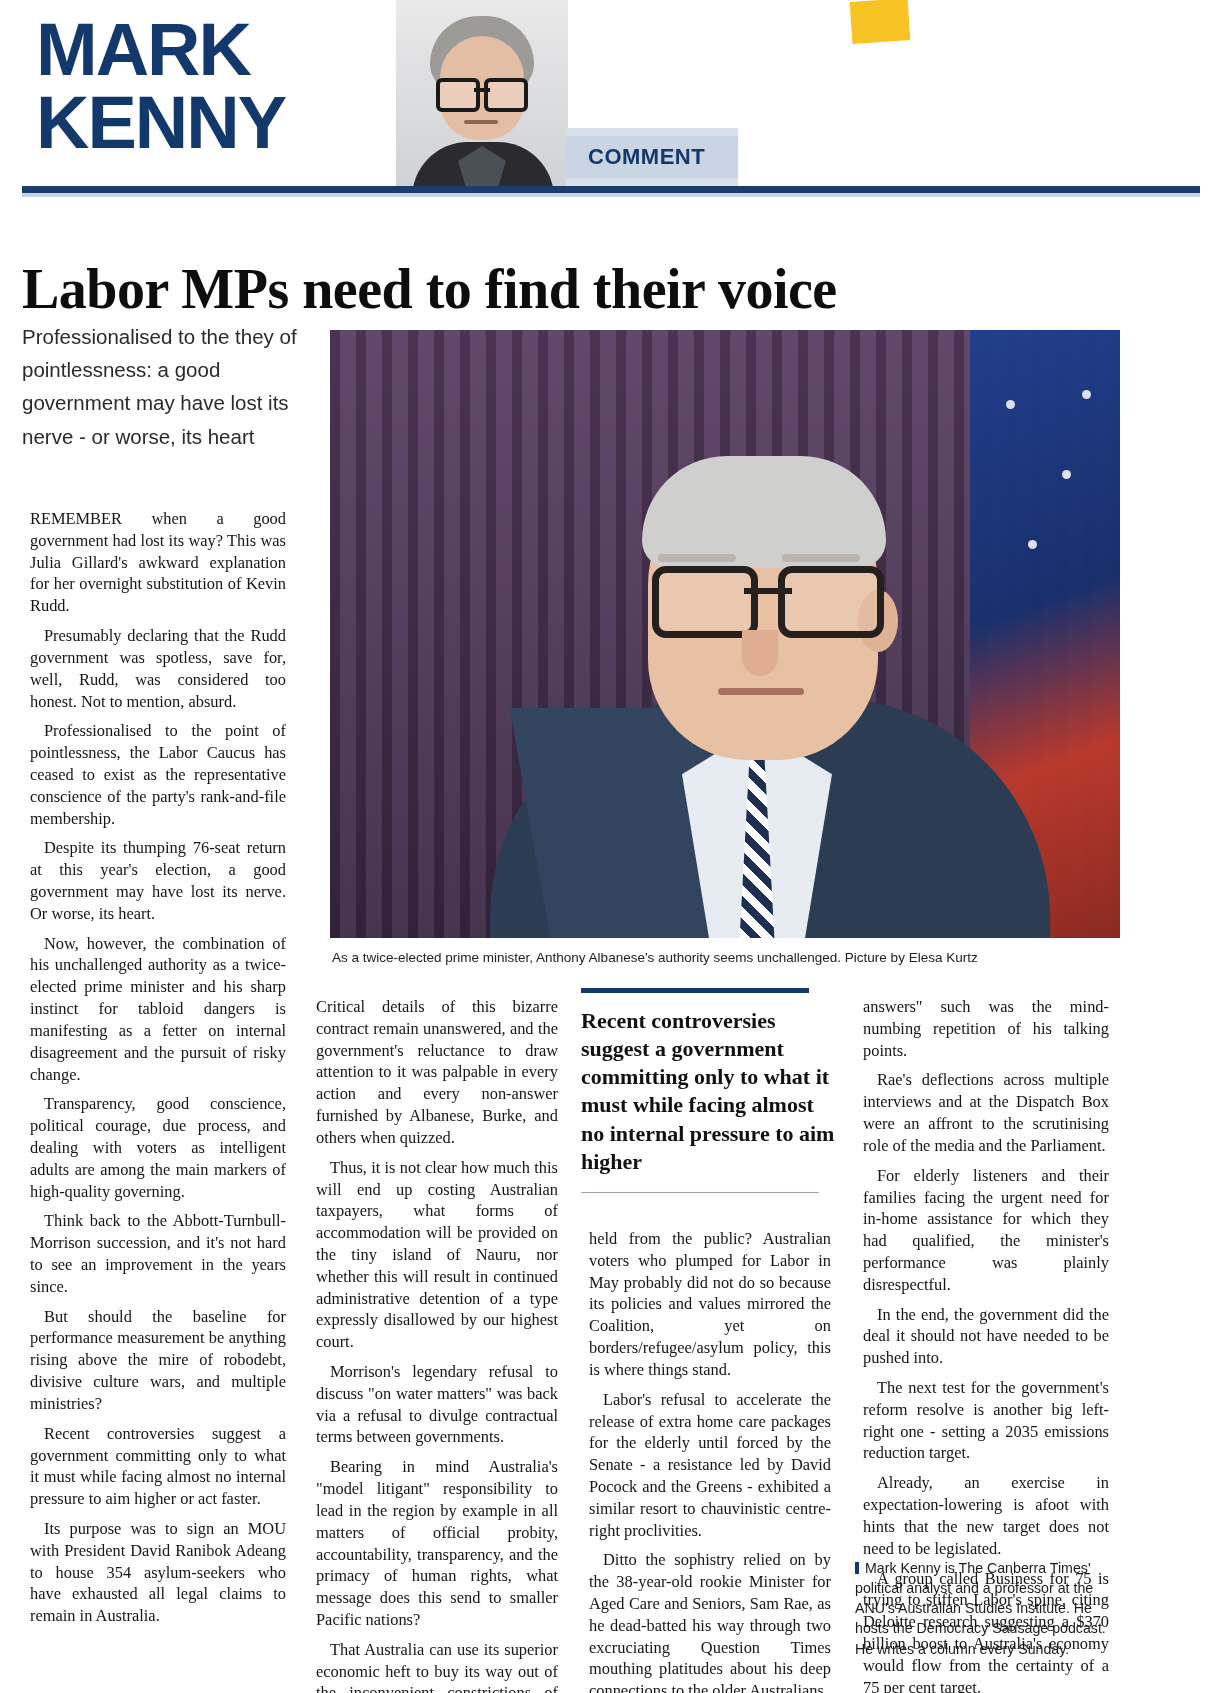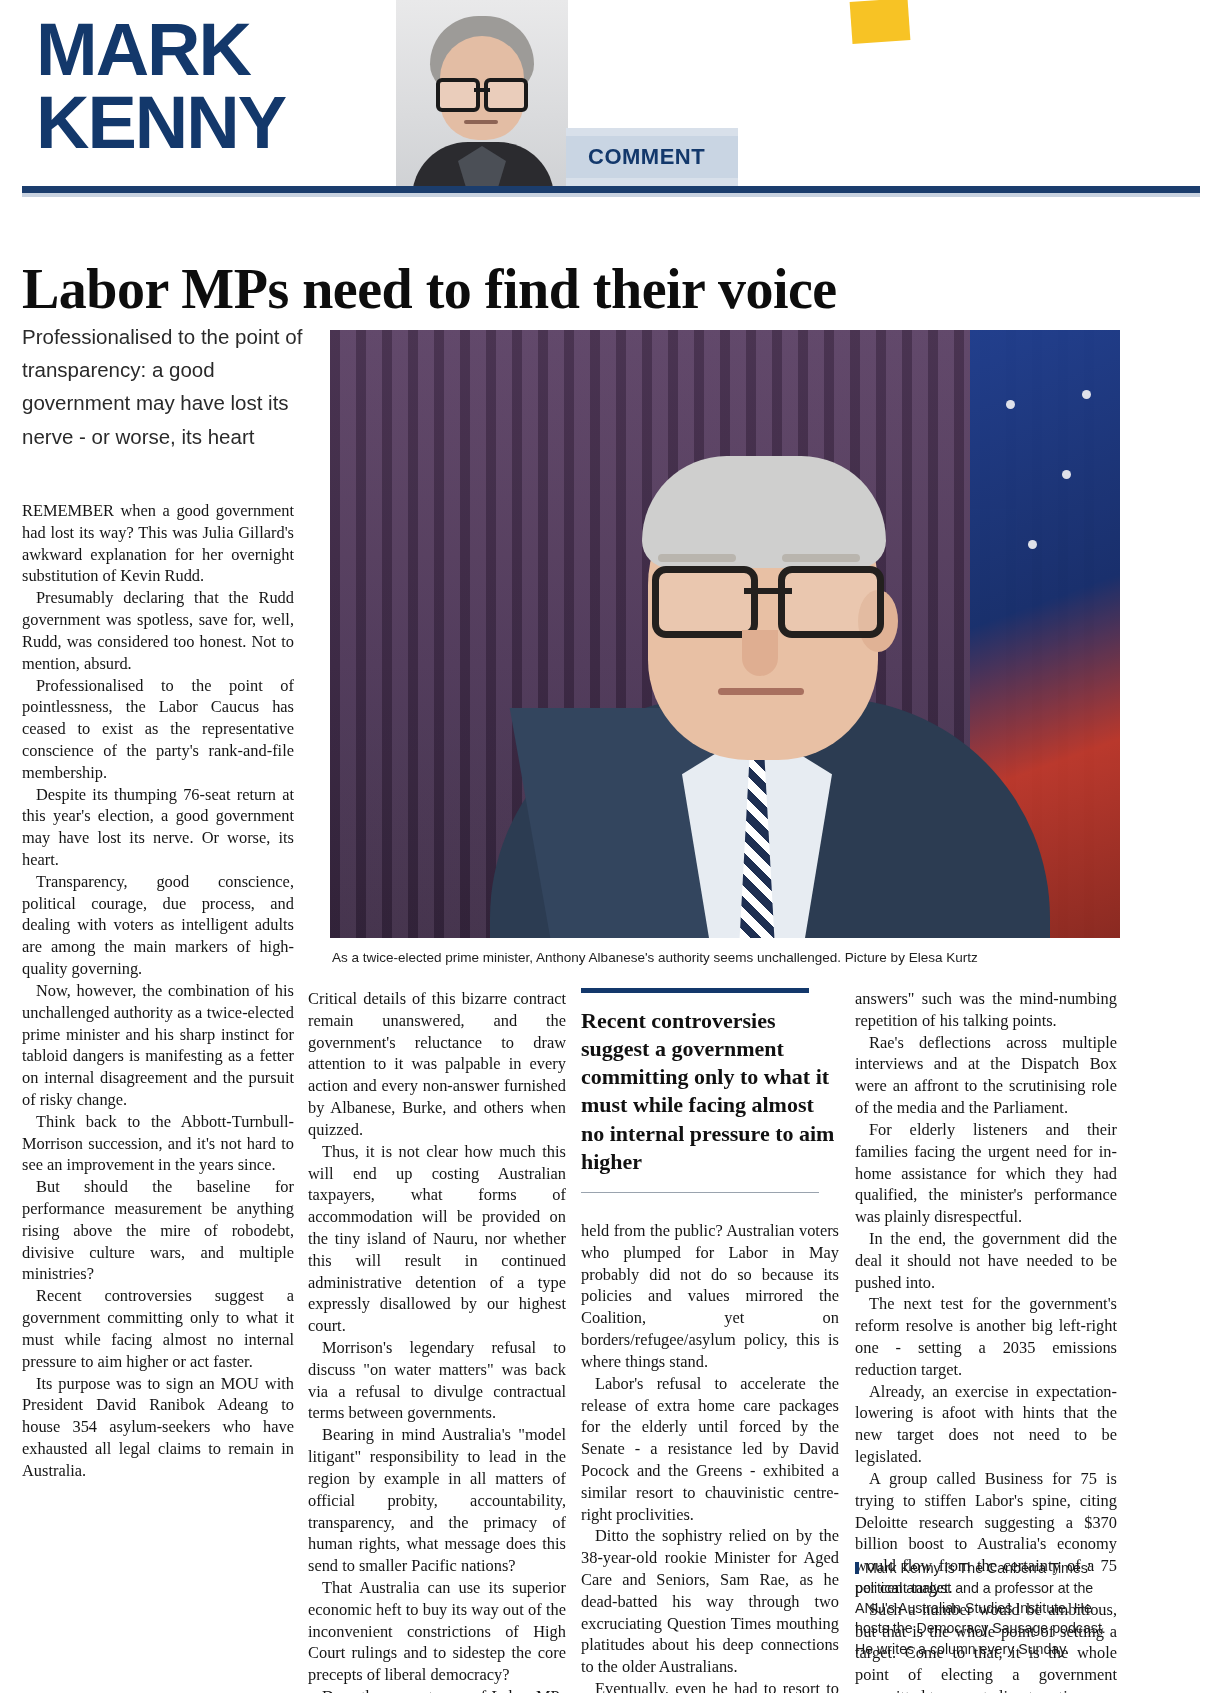--- a/index.html
+++ b/index.html
@@ -336,21 +336,21 @@
 
   
   .col {
     position: absolute;
     font-family: "Liberation Serif", serif;
     font-size: 16.4px;
     line-height: 1.33;
     color: #151515;
     text-align: justify;
   }
-  .col p { margin: 0; text-indent: 14px; }
+  .col p { margin: 8px; text-indent: 14px; }
   .col p.first { text-indent: 0; }
 
   #col1 { left: 22px;  top: 500px;  width: 272px; }
   #col2 { left: 308px; top: 988px;  width: 258px; }
   #col3 { left: 581px; top: 988px;  width: 258px; }
   #col4 { left: 855px; top: 988px;  width: 262px; }
 
   
   .pullquote {
     position: absolute;
@@ -428,21 +428,21 @@
     <div class="inner"></div>
     <div class="label">COMMENT</div>
   </div>
 
   <div class="masthead-rule"></div>
   <div class="masthead-rule-light"></div>
 </div>
 
 <h1 class="headline">Labor MPs need to find their voice</h1>
 
-<div class="standfirst">Professionalised to the point of transparency: a good government may have lost its nerve - or worse, its heart</div>
+<div class="standfirst">Professionalised to the they of pointlessness: a good government may have lost its nerve - or worse, its heart</div>
 
 <div class="photo">
   <div class="curtain"></div>
   <div class="flag">
     <span class="star s1"></span>
     <span class="star s2"></span>
     <span class="star s3"></span>
     <span class="star s4"></span>
   </div>
   <div class="suit"></div>
@@ -464,22 +464,22 @@
   <div class="mouth"></div>
 </div>
 
 <div class="photo-caption">As a twice-elected prime minister, Anthony Albanese's authority seems unchallenged. Picture by Elesa Kurtz</div>
 
 <div class="col" id="col1">
     <p class="first">REMEMBER when a good government had lost its way? This was Julia Gillard's awkward explanation for her overnight substitution of Kevin Rudd.</p>
     <p>Presumably declaring that the Rudd government was spotless, save for, well, Rudd, was considered too honest. Not to mention, absurd.</p>
     <p>Professionalised to the point of pointlessness, the Labor Caucus has ceased to exist as the representative conscience of the party's rank-and-file membership.</p>
     <p>Despite its thumping 76-seat return at this year's election, a good government may have lost its nerve. Or worse, its heart.</p>
+    <p>Now, however, the combination of his unchallenged authority as a twice-elected prime minister and his sharp instinct for tabloid dangers is manifesting as a fetter on internal disagreement and the pursuit of risky change.</p>
     <p>Transparency, good conscience, political courage, due process, and dealing with voters as intelligent adults are among the main markers of high-quality governing.</p>
-    <p>Now, however, the combination of his unchallenged authority as a twice-elected prime minister and his sharp instinct for tabloid dangers is manifesting as a fetter on internal disagreement and the pursuit of risky change.</p>
     <p>Think back to the Abbott-Turnbull-Morrison succession, and it's not hard to see an improvement in the years since.</p>
     <p>But should the baseline for performance measurement be anything rising above the mire of robodebt, divisive culture wars, and multiple ministries?</p>
     <p>Recent controversies suggest a government committing only to what it must while facing almost no internal pressure to aim higher or act faster.</p>
     <p>Its purpose was to sign an MOU with President David Ranibok Adeang to house 354 asylum-seekers who have exhausted all legal claims to remain in Australia.</p>
   </div>
 <div class="col" id="col2">
     <p class="first">Critical details of this bizarre contract remain unanswered, and the government's reluctance to draw attention to it was palpable in every action and every non-answer furnished by Albanese, Burke, and others when quizzed.</p>
     <p>Thus, it is not clear how much this will end up costing Australian taxpayers, what forms of accommodation will be provided on the tiny island of Nauru, nor whether this will result in continued administrative detention of a type expressly disallowed by our highest court.</p>
     <p>Morrison's legendary refusal to discuss "on water matters" was back via a refusal to divulge contractual terms between governments.</p>
     <p>Bearing in mind Australia's "model litigant" responsibility to lead in the region by example in all matters of official probity, accountability, transparency, and the primacy of human rights, what message does this send to smaller Pacific nations?</p>

